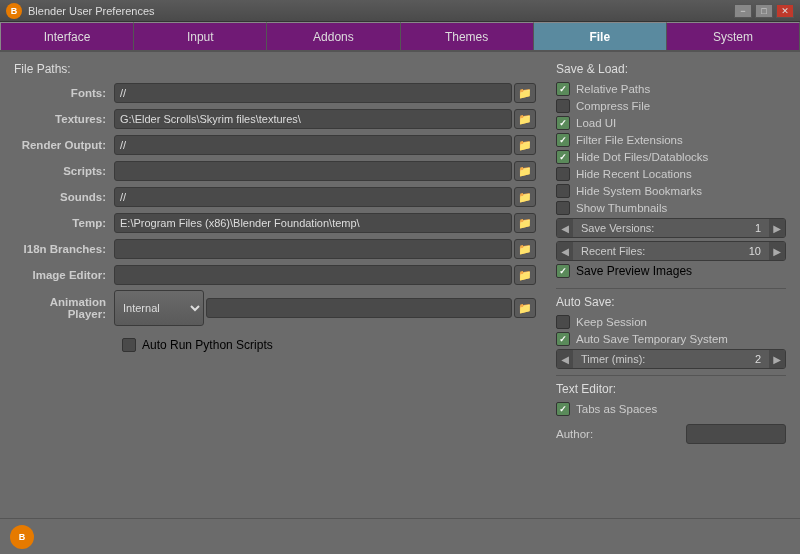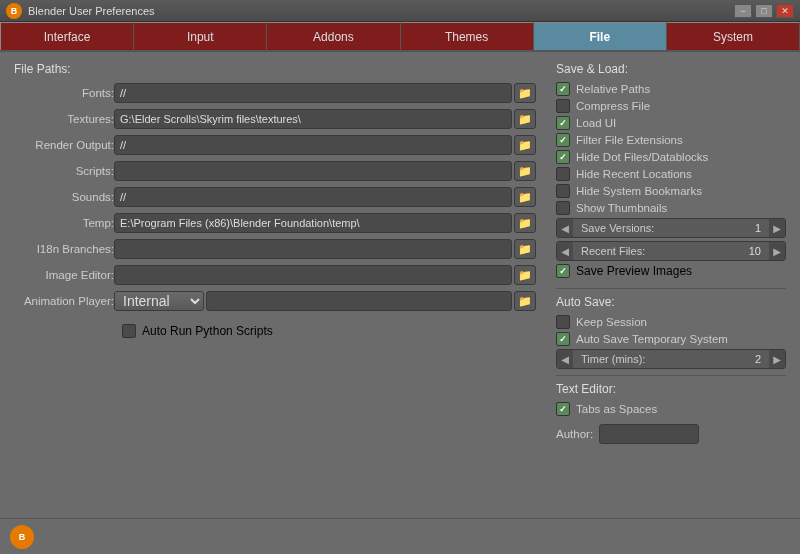--- a/index.html
+++ b/index.html
@@ -43,21 +43,21 @@
 
     .tabs-bar {
       background: #6b6b6b;
       display: flex;
       height: 30px;
       border-bottom: 2px solid #555;
     }
     .tab {
       flex: 1;
       display: flex; align-items: center; justify-content: center;
-      background: #7f1d1d;
+      background: #701a75;
       border-right: 1px solid #555;
       border-top: 1px solid #888;
       color: #ddd;
       font-size: 12px;
       cursor: pointer;
       height: 100%;
     }
     .tab:first-child { border-left: 1px solid #888; }
     .tab.active {
       background: #5a8a9f;
@@ -87,20 +87,22 @@
       display: flex;
       align-items: center;
       margin-bottom: 4px;
       min-height: 22px;
     }
     .field-label {
       color: #ccc;
       width: 100px;
       font-size: 11.5px;
       text-align: right;
+      padding-right: 8px;
+      font-weight: bold;
     }
     .field-input-wrap {
       flex: 1;
       display: flex;
       align-items: center;
       gap: 2px;
     }
     .text-input {
       flex: 1;
       height: 20px;
@@ -116,26 +118,26 @@
       width: 22px; height: 20px;
       background: #5a5a5a;
       border: 1px solid #3a3a3a;
       border-radius: 3px;
       display: flex; align-items: center; justify-content: center;
       cursor: pointer;
       color: #aaa;
       font-size: 10px;
     }
     .dropdown {
-      width: 90px; height: 20px;
+      width: 90px; height: 36px;
       background: linear-gradient(to bottom, #6a6a6a, #5a5a5a);
       border: 1px solid #3a3a3a;
       border-radius: 3px;
       color: #ddd;
-      font-size: 14px;
+      font-size: 11px;
       padding: 0 4px;
       cursor: pointer;
     }
 
     .auto-exec-row {
       display: flex;
       align-items: center;
       margin-top: 12px;
       margin-left: 108px;
       gap: 6px;
@@ -220,20 +222,21 @@
       padding: 0 5px;
       font-size: 11px;
       outline: none;
     }
 
     .author-row {
       display: flex;
       align-items: center;
       gap: 6px;
       margin-top: 8px;
+      justify-content: space-between;
     }
     .author-label { color: #ccc; font-size: 11.5px; }
 
     
     .bottom-bar {
       position: absolute;
       bottom: 0;
       left: 0;
       right: 0;
       height: 36px;

